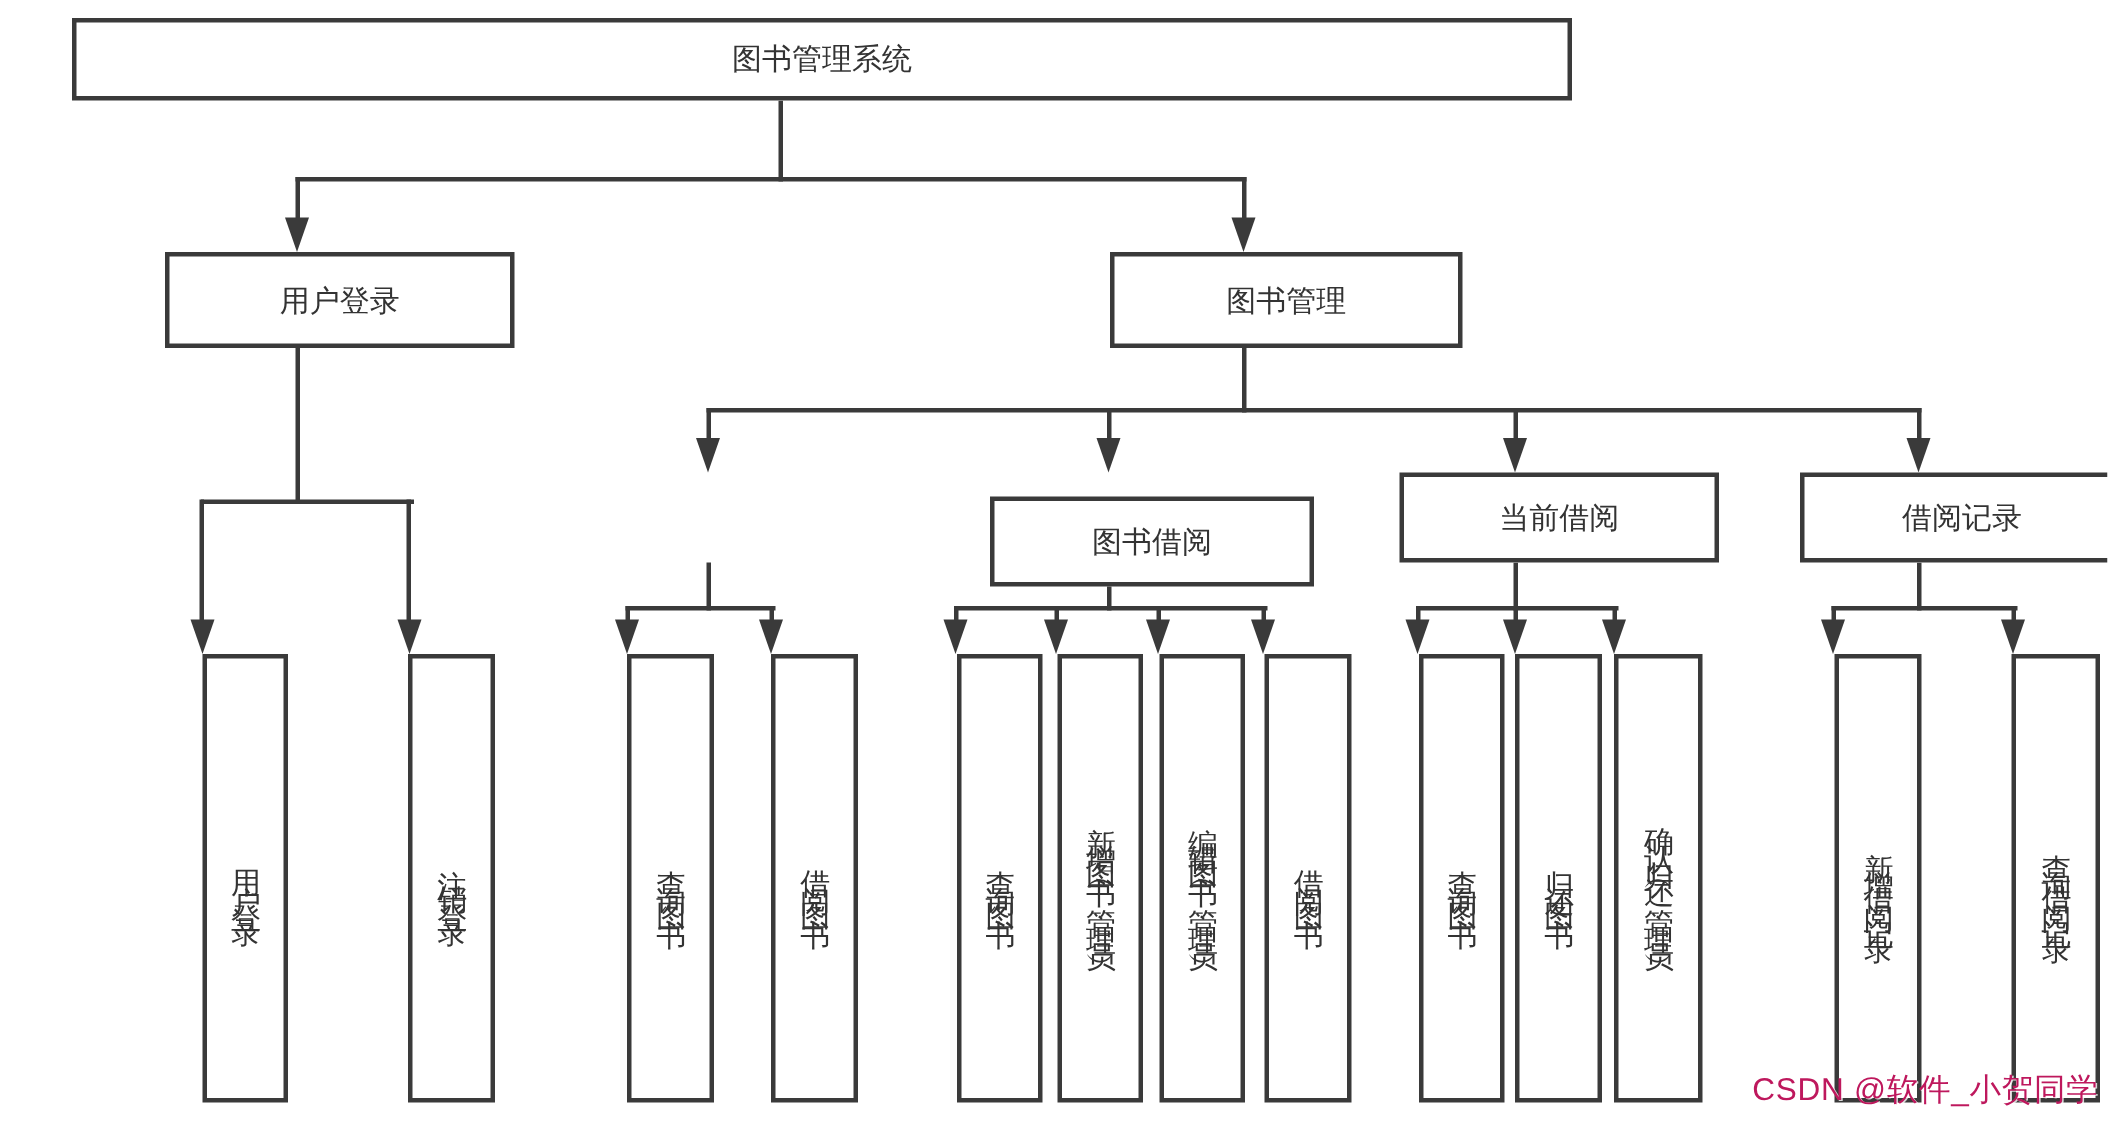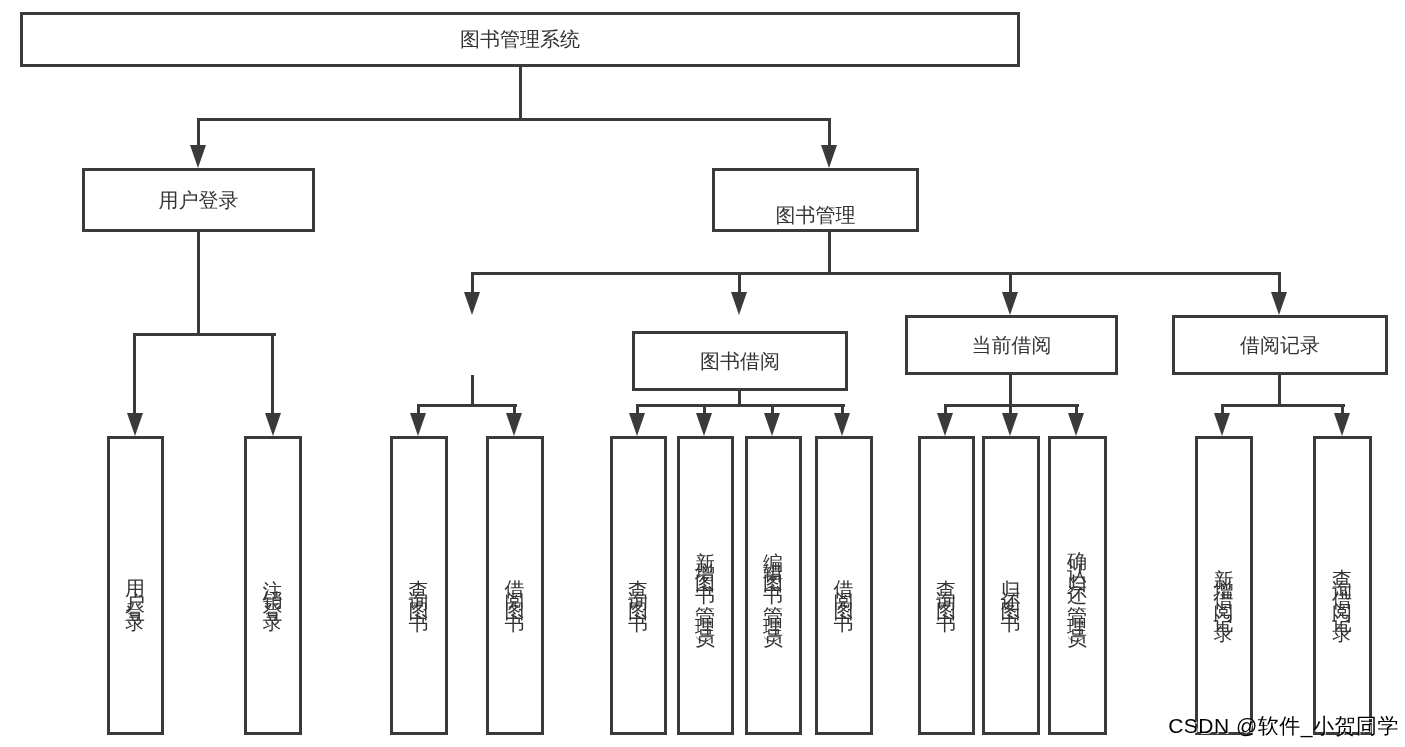--- a/index.html
+++ b/index.html
@@ -5,51 +5,51 @@
   :root { --line:#3a3a3a; --txt:#333333; }
   html,body { margin:0; padding:0; background:#ffffff; }
   #canvas {
     position:relative; width:1405px; height:747px; background:#ffffff;
     font-family:"Liberation Sans", sans-serif; overflow:hidden;
   }
   .node {
     position:absolute; background:#ffffff; border:3px solid var(--line);
     display:flex; align-items:center; justify-content:center;
     font-size:20px; color:var(--txt); box-sizing:border-box;
-    white-space:nowrap; z-index:2;
+    white-space:nowrap; z-index:2;margin-left:28px;
   }
   .vnode span {
     writing-mode:vertical-rl; text-orientation:mixed;
     letter-spacing:11px; line-height:1;
   }
   .cline { position:absolute; background:var(--line); z-index:1; }
   .carrow {
     position:absolute; width:0; height:0; z-index:1;
     border-left:8px solid transparent; border-right:8px solid transparent;
     border-top:23px solid var(--line);
   }
   .watermark {
     position:absolute; right:6px; top:712px; font-size:21px;
-    color:#000000; z-index:5; letter-spacing:0.5px;
+    color:#be185d; z-index:5; letter-spacing:0.5px;
     text-shadow:1px 1px 0 rgba(255,255,255,0.8);
   }
 </style>
 </head>
 <body>
 
 <div id="canvas">
 
   <div class="node" style="left:20px; top:12px; width:1000px; height:55px;">
     <span>图书管理系统</span>
   </div>
 
   <div class="node" style="left:82px; top:168px; width:233px; height:64px;">
     <span>用户登录</span>
   </div>
-  <div class="node" style="left:712px; top:168px; width:207px; height:64px;align-items:flex-end;">
+  <div class="node" style="left:712px; top:168px; width:235px; height:64px;">
     <span>图书管理</span>
   </div>
 
   <div class="node" style="left:632px; top:331px; width:216px; height:60px;">
     <span>图书借阅</span>
   </div>
   <div class="node" style="left:905px; top:315px; width:213px; height:60px;">
     <span>当前借阅</span>
   </div>
   <div class="node" style="left:1172px; top:315px; width:216px; height:60px;">

